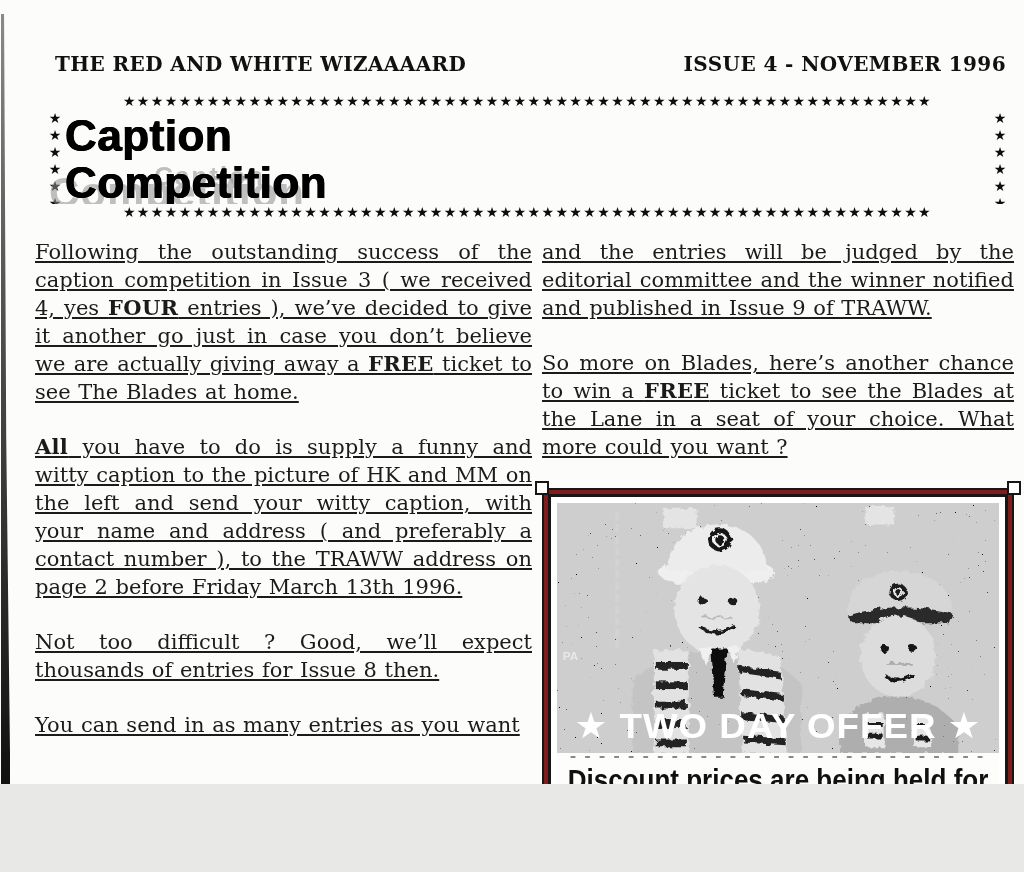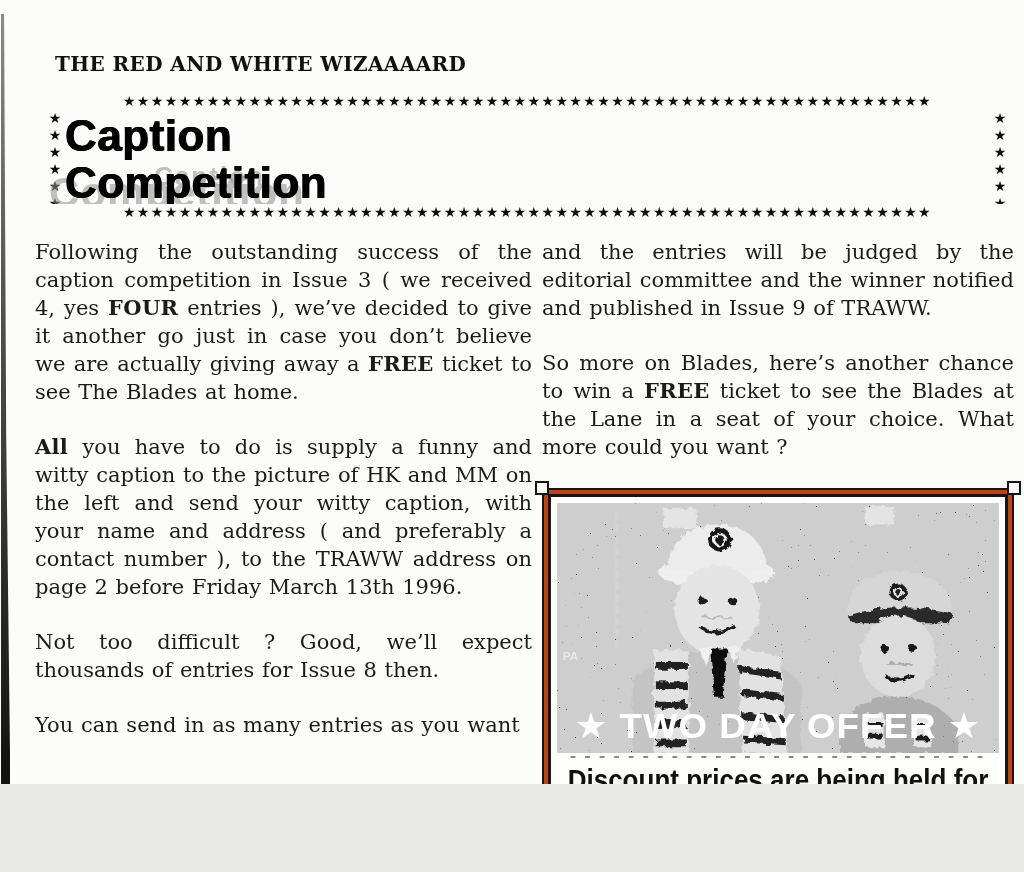--- a/index.html
+++ b/index.html
@@ -25,43 +25,44 @@
     font-weight:bold;color:#000;padding-top:2px;}
   .title-line{font-size:44px;line-height:47px;letter-spacing:.5px;
     text-shadow:.6px 0 0 #000,-.6px 0 0 #000;}
   .title-line2-wrap{position:relative;display:inline-block;}
   .title-line2-wrap .main{position:relative;z-index:2;}
   .ghost{position:absolute;z-index:1;color:#8f8f8f;opacity:.55;filter:blur(.7px);
     text-shadow:none;font-weight:bold;white-space:nowrap;}
   .ghost.g1{font-size:26px;left:34%;top:-6px;letter-spacing:2px;}
   .ghost.g2{font-size:42px;left:-16px;top:10px;letter-spacing:1px;}
   
-  .columns{position:absolute;left:35px;top:238px;width:979px;display:flex;gap:10px;}
+  .columns{position:absolute;left:35px;top:238px;width:979px;display:flex;gap:10px;text-decoration:underline;}
   .col-left{width:497px;}
   .col-right{width:472px;}
   .para{margin:0 0 27px 0;font-size:21px;line-height:28px;text-align:justify;
     text-justify:inter-word;word-spacing:1px;}
   .para:last-child{margin-bottom:0;}
   .para b{font-weight:bold;letter-spacing:.3px;}
   
-  .photo-frame{margin-top:4px;border:2px solid #161616;padding:4px;position:relative;background:#c2410c;text-align:right;}
+  .photo-frame{margin-top:4px;border:2px solid #161616;padding:4px;position:relative;background:#7f1d1d;text-align:right;}
   .photo-frame-inner{border:3px solid #161616;padding:6px;background:#fff;}
   .photo-frame svg{display:block;width:100%;height:auto;}
   .knot{position:absolute;width:10px;height:10px;border:2px solid #161616;background:#fff;}
   .knot.tl{left:-9px;top:-9px;} .knot.tr{right:-9px;top:-9px;}
   .knot.bl{left:-9px;bottom:-9px;} .knot.br{right:-9px;bottom:-9px;}
 </style>
 </head>
 <body>
 
 <div class="page">
   <div class="scan-edge"></div>
 
   <div class="header">
     <div>THE RED AND WHITE WIZAAAARD</div>
+    <div>ISSUE 4 - NOVEMBER 1996</div>
   </div>
 
   <div class="title-box">
     <div class="stars-row">★★★★★★★★★★★★★★★★★★★★★★★★★★★★★★★★★★★★★★★★★★★★★★★★★★★★★★★★★★</div>
     <div class="title-mid">
       <div class="stars-col">★★★★★★</div>
       <div class="title-text">
         <div class="title-line">Caption</div>
         <div class="title-line title-line2-wrap">
           <span class="ghost g1">Caption</span>

